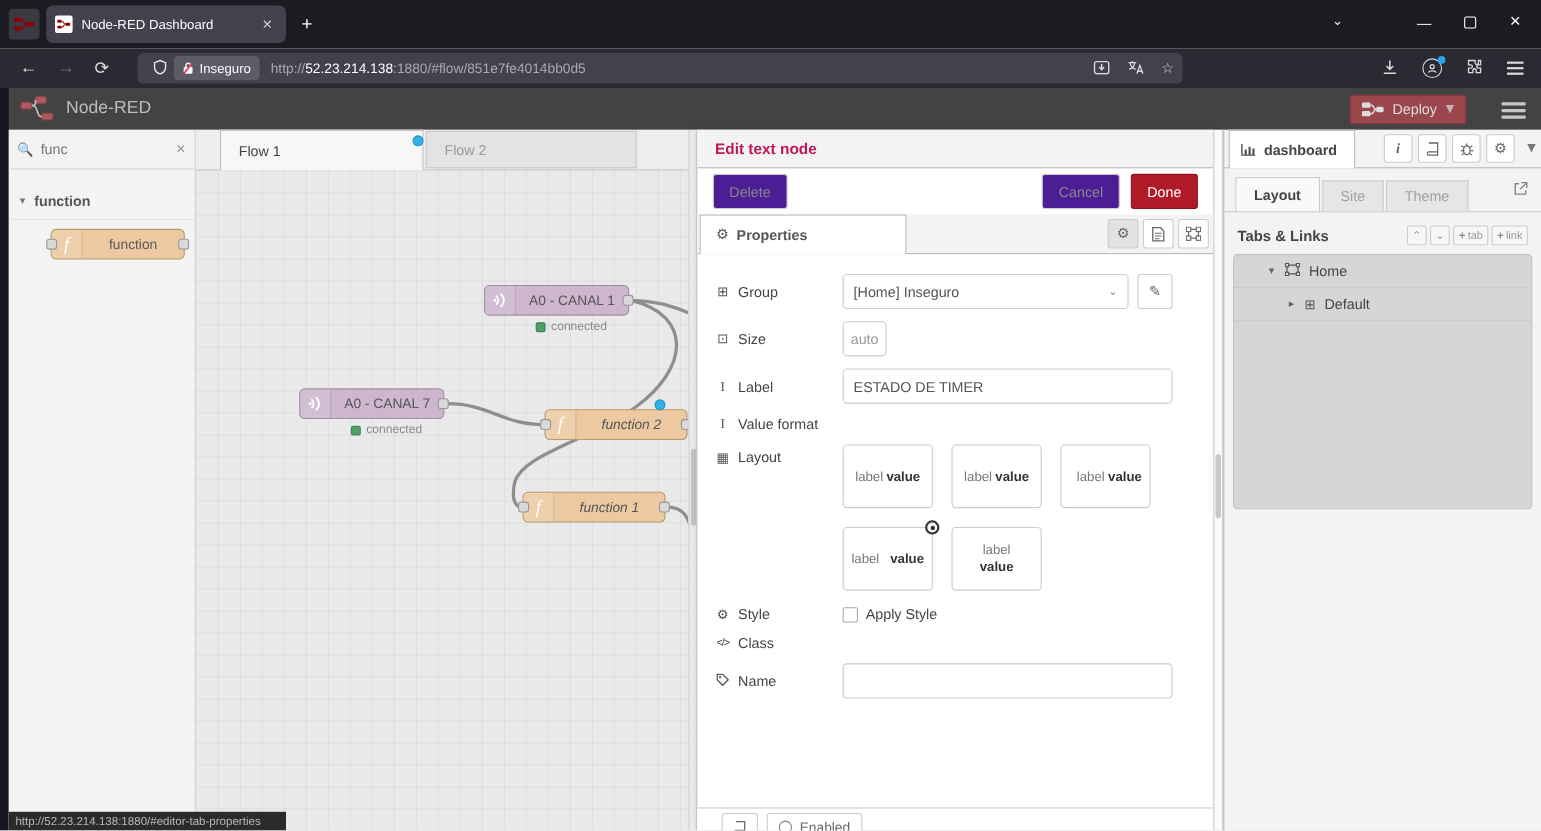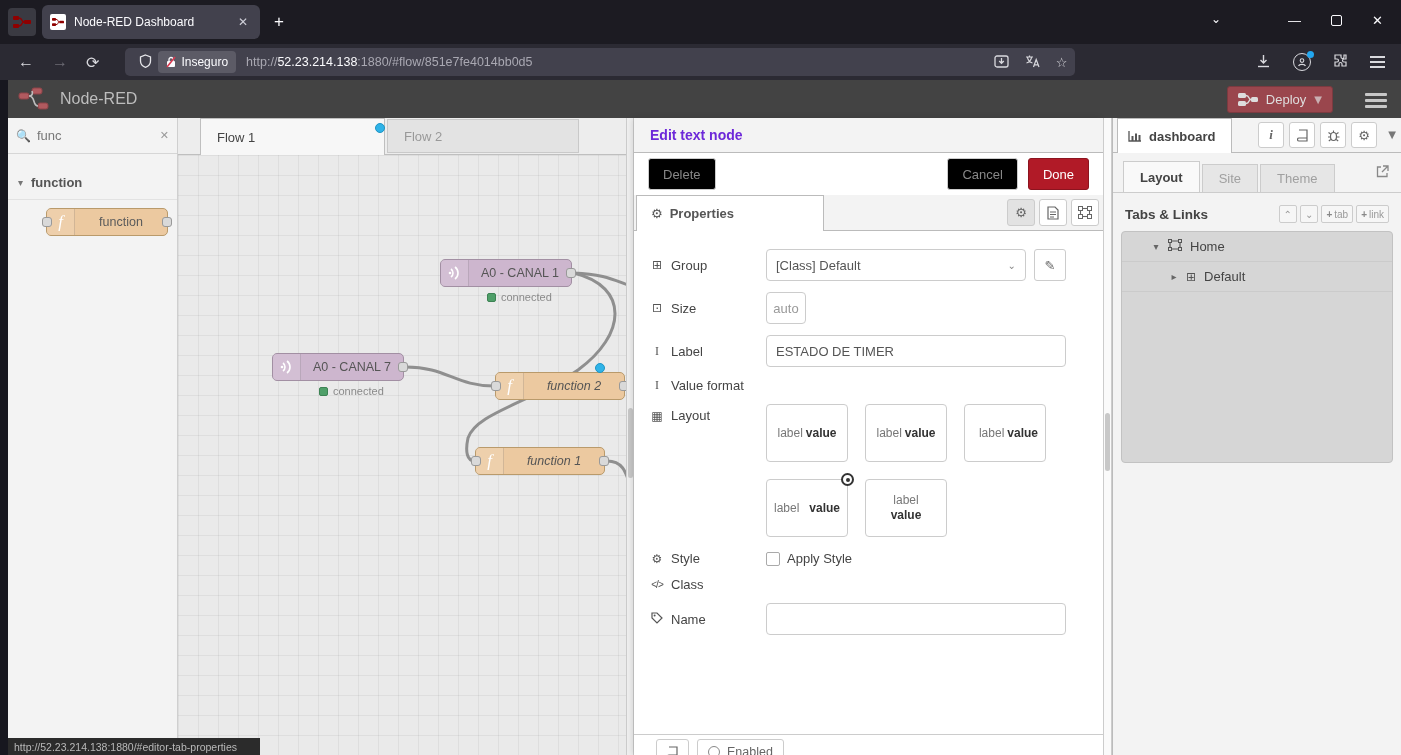--- a/index.html
+++ b/index.html
@@ -80,23 +80,23 @@
   .nstatus { position:absolute; display:flex; align-items:center; gap:5px; font-size:11px; color:#8a8a8a;padding-left:39px; }
   .nstatus .sq { width:9px; height:9px; background:#4f9f69; border-radius:2px; border:1px solid #3d8354; }
   .wires path { fill:none; stroke:#8f8f8f; stroke-width:3; }
 
   
   .vhandle { top:118px; height:637px; background:#f0f0f0; border-left:1px solid #ccc; border-right:1px solid #ccc; }
   .vhandle .thumb { position:absolute; left:1px; width:5px; background:#c8c8c8; border-radius:3px; }
 
   
   .tray { left:634px; top:118px; width:469px; height:637px; background:#fff; box-shadow:-2px 0 6px rgba(0,0,0,.12); }
-  .trayhdr { height:35px; background:#f3f3f3; border-bottom:1px solid #bbb; display:flex; align-items:center; padding:16px 16px; font-size:14px; font-weight:bold; color:#6d28d9; }
+  .trayhdr { height:35px; background:#f3f3f3; border-bottom:1px solid #bbb; display:flex; align-items:center; padding:16px 16px; font-size:14px; font-weight:bold; color:#be185d; }
   .traybtns { height:42px; display:flex; align-items:center; padding:0 14px; gap:10px; }
-  .btn { height:32px; border:1px solid #ccc; border-radius:3px; background:#000000; display:flex; align-items:center; justify-content:center; font-size:13px; color:#888; padding:0 14px; }
+  .btn { height:32px; border:1px solid #ccc; border-radius:3px; background:#4c1d95; display:flex; align-items:center; justify-content:center; font-size:13px; color:#888; padding:0 14px; }
   .btn.red { background:#b11a27; border-color:#8c141f; color:#fff; }
   .btn.push-r { margin-left:auto; }
   .edtabs { height:36px; border-bottom:1px solid #bbb; position:relative; background:#f3f3f3; }
   .ptab { position:absolute; left:2px; top:0; width:188px; height:36px; background:#fff; border:1px solid #bbb; border-bottom:none; display:flex; align-items:center; gap:7px; padding:0 14px; font-size:13px; font-weight:bold; color:#555; }
   .edtabs .ibtns { position:absolute; right:4px; top:4px; display:flex; gap:4px; }
   .sqbtn { width:28px; height:27px; border:1px solid #ccc; border-radius:3px; background:#fff; display:flex; align-items:center; justify-content:center; color:#666; font-size:13px; }
   .sqbtn.sel { background:#e2e2e2; }
 
   .form { position:relative; padding:18px 16px; font-size:13px; color:#444; }
   .frow { display:flex; align-items:center; margin-bottom:11px; }
@@ -392,21 +392,21 @@
     </div>
   </div>
 
   <div class="form">
     <div class="frow">
       <span class="flabel">
           <span class="fi ico">⊞</span>
           <span>Group</span>
         </span>
       <div class="select">
-        <span>[Class] Default</span>
+        <span>[Home] Inseguro</span>
         <span class="caret ico">⌄</span>
       </div>
       <span class="sqbtn editpencil ico">✎</span>
     </div>
 
     <div class="frow">
       <span class="flabel">
           <span class="fi ico">⊡</span>
           <span>Size</span>
         </span>

